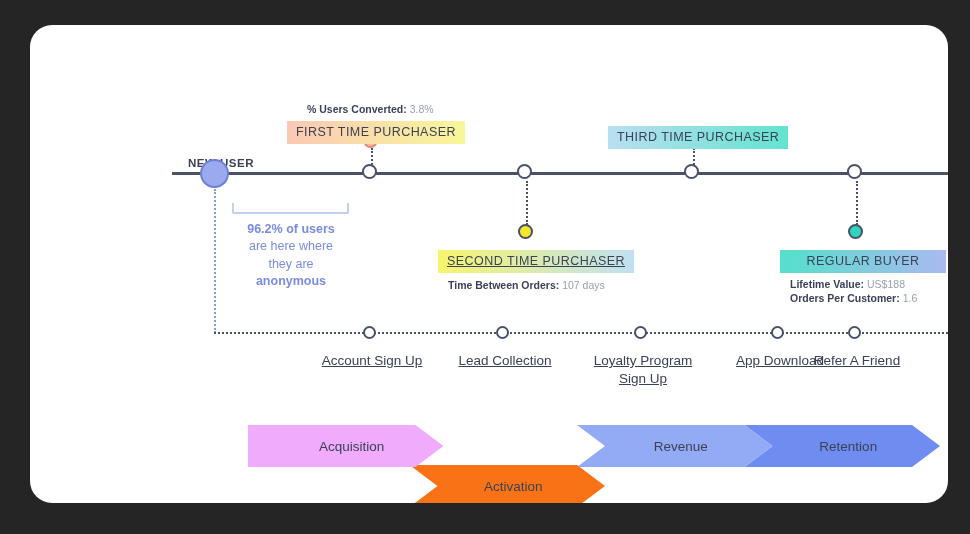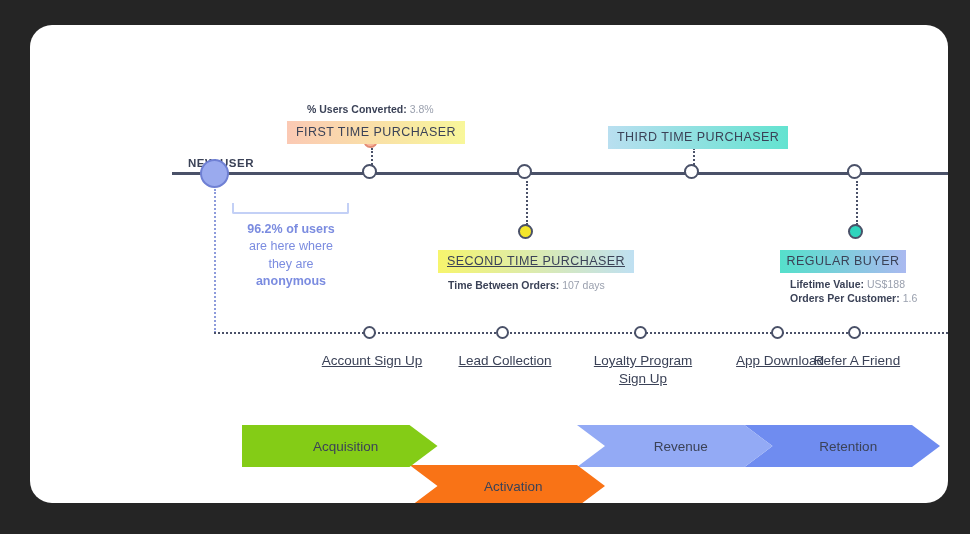--- a/index.html
+++ b/index.html
@@ -118,21 +118,21 @@
     font-size: 12.5px;
     letter-spacing: 0.45px;
     color: #3b4257;
     padding: 4px 9px 5px;
     white-space: nowrap;
     z-index: 6;
   }
   #badge-first  { left: 257px; top: 96px; }
   #badge-second { left: 408px; top: 225px; }
   #badge-third  { left: 578px; top: 101px; }
-  #badge-regular{ left: 750px; top: 225px; width: 126px; text-align: center; padding-left:0; padding-right:0;}
+  #badge-regular{ left: 750px; top: 225px; width: 166px; text-align: center; padding-left:0; padding-right:0;}
 
   
   .metric {
     position: absolute;
     font-size: 10.5px;
     color: #9aa0ae;
     white-space: nowrap;
     z-index: 6;
   }
   .metric b { color: #3b4257; font-weight: 700; }
@@ -245,21 +245,21 @@
         <div class="sublabel" style="left: 475px;">Lead Collection</div>
         <div class="subnode" style="left: 604.3px;"></div>
         <div class="sublabel" style="left: 613px;">Loyalty Program<br>Sign Up</div>
         <div class="subnode" style="left: 741.3px;"></div>
         <div class="sublabel" style="left: 750px;">App Download</div>
         <div class="subnode" style="left: 818.3px;"></div>
         <div class="sublabel" style="left: 827px;">Refer A Friend</div>
       </div>
 
     <div id="funnel">
-        <div class="chev" style="left: 0px; width: 195.5px; background: #84cc16; z-index: 4; clip-path: polygon(0px 0px, calc(100% - 28px) 0px, 100% 50%, calc(100% - 28px) 100%, 0px 100%);">
+        <div class="chev" style="left: 6px; width: 195.5px; background: #f0abfc; z-index: 4; clip-path: polygon(0px 0px, calc(100% - 28px) 0px, 100% 50%, calc(100% - 28px) 100%, 0px 100%);">
           <span>Acquisition</span>
         </div>
         <div class="chev" style="left: 167.5px; width: 195.5px; background: #f97316; z-index: 3; clip-path: polygon(0px 0px, calc(100% - 28px) 0px, 100% 50%, calc(100% - 28px) 100%, 0px 100%, 28px 50%); margin-top: 40px;">
           <span>Activation</span>
         </div>
         <div class="chev" style="left: 335px; width: 195.5px; background: rgb(147, 170, 245); z-index: 2; clip-path: polygon(0px 0px, calc(100% - 28px) 0px, 100% 50%, calc(100% - 28px) 100%, 0px 100%, 28px 50%);">
           <span>Revenue</span>
         </div>
         <div class="chev" style="left: 502.5px; width: 195.5px; background: rgb(111, 140, 240); z-index: 1; clip-path: polygon(0px 0px, calc(100% - 28px) 0px, 100% 50%, calc(100% - 28px) 100%, 0px 100%, 28px 50%);">
           <span>Retention</span>

